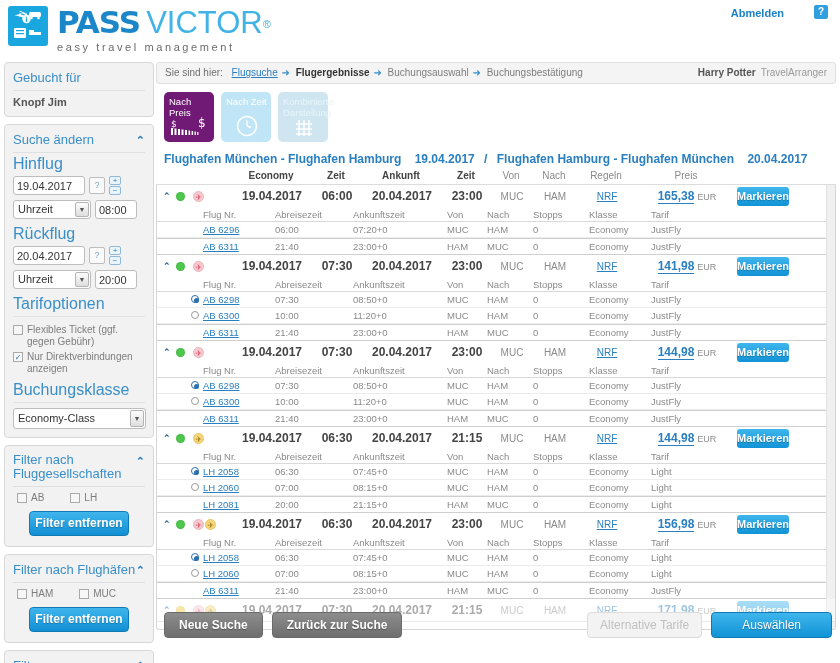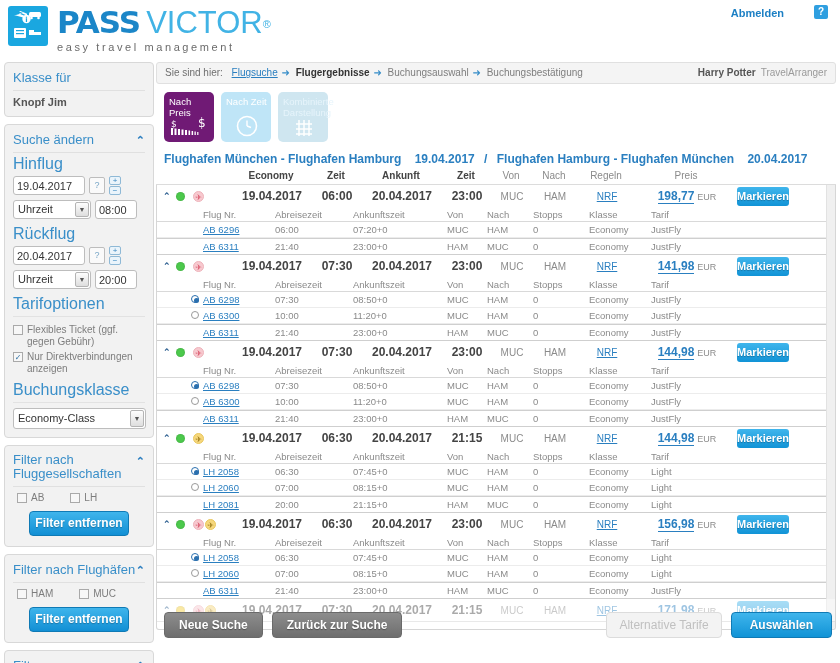--- a/index.html
+++ b/index.html
@@ -231,21 +231,21 @@
     line-height: 24px; text-shadow: 0 1px 1px rgba(0,0,0,.35);
   }
   .btn-disabled {
     display: inline-block; background: #f3f3f3; border: 1px solid #dcdcdc;
     border-radius: 4px; color: #c0c0c0; font-size: 12px; padding: 0 12px;
     height: 26px; line-height: 24px;
   }
   .btn-primary {
     display: inline-block; background: linear-gradient(#3fb5ec,#1193d6);
     border: 1px solid #0f7ab5; border-radius: 4px; color: #fff;
-    font-size: 12px; font-weight: bold; padding: 0 18px; height: 26px;
+    font-size: 12px; font-weight: normal; padding: 0 30px; height: 26px;
     line-height: 24px; text-shadow: 0 1px 1px rgba(0,0,0,.3);
   }
   .ab-left { position: absolute; left: 8px; top: 0; }
   .ab-right { position: absolute; right: 4px; top: 0; }
 
   
   .footer {
     position: absolute; left: 156px; top: 644px; width: 680px; height: 16px;
     border-top: 1px solid #e2e2e2; font-size: 9.5px; color: #8a8a8a;
     padding-top: 2px;
@@ -286,21 +286,21 @@
         <div class="logo-tag">easy travel management</div>
       </div>
     </div>
     <a class="logout" href="#">Abmelden</a>
     <div class="help-btn">?</div>
   </div>
 
   <div class="sidebar">
 
     <div class="panel">
-      <div class="panel-head">Klasse für</div>
+      <div class="panel-head">Gebucht für</div>
       <div class="panel-body" style="font-size:11px;color:#555;font-weight:bold;">Knopf Jim</div>
     </div>
 
     <div class="panel">
       <div class="panel-head">
         <span>Suche ändern</span>
         <span class="chev">⌃</span>
       </div>
 
       <div class="sub-label first">Hinflug</div>
@@ -498,21 +498,21 @@
        <span class="cell c-air">
               <span class="alogo ab">✈</span>
             </span>
        <span class="cell c-date1">19.04.2017</span>
        <span class="cell c-time1">06:00</span>
        <span class="cell c-date2">20.04.2017</span>
        <span class="cell c-time2">23:00</span>
        <span class="cell c-von">MUC</span>
        <span class="cell c-nach">HAM</span>
        <span class="cell c-regel"><a href="#">NRF</a></span>
-       <span class="cell c-preis"><b>198,77</b><span>EUR</span></span>
+       <span class="cell c-preis"><b>165,38</b><span>EUR</span></span>
        <span class="cell c-mark"><span class="markbtn">Markieren</span></span>
           </div>
           <div class="sub-head">
             <span class="h-nr">Flug Nr.</span>
          <span class="l-dep">Abreisezeit</span>
          <span class="l-arr">Ankunftszeit</span>
          <span class="l-von">Von</span>
          <span class="l-nach">Nach</span>
          <span class="l-stop">Stopps</span>
          <span class="l-kl">Klasse</span>

